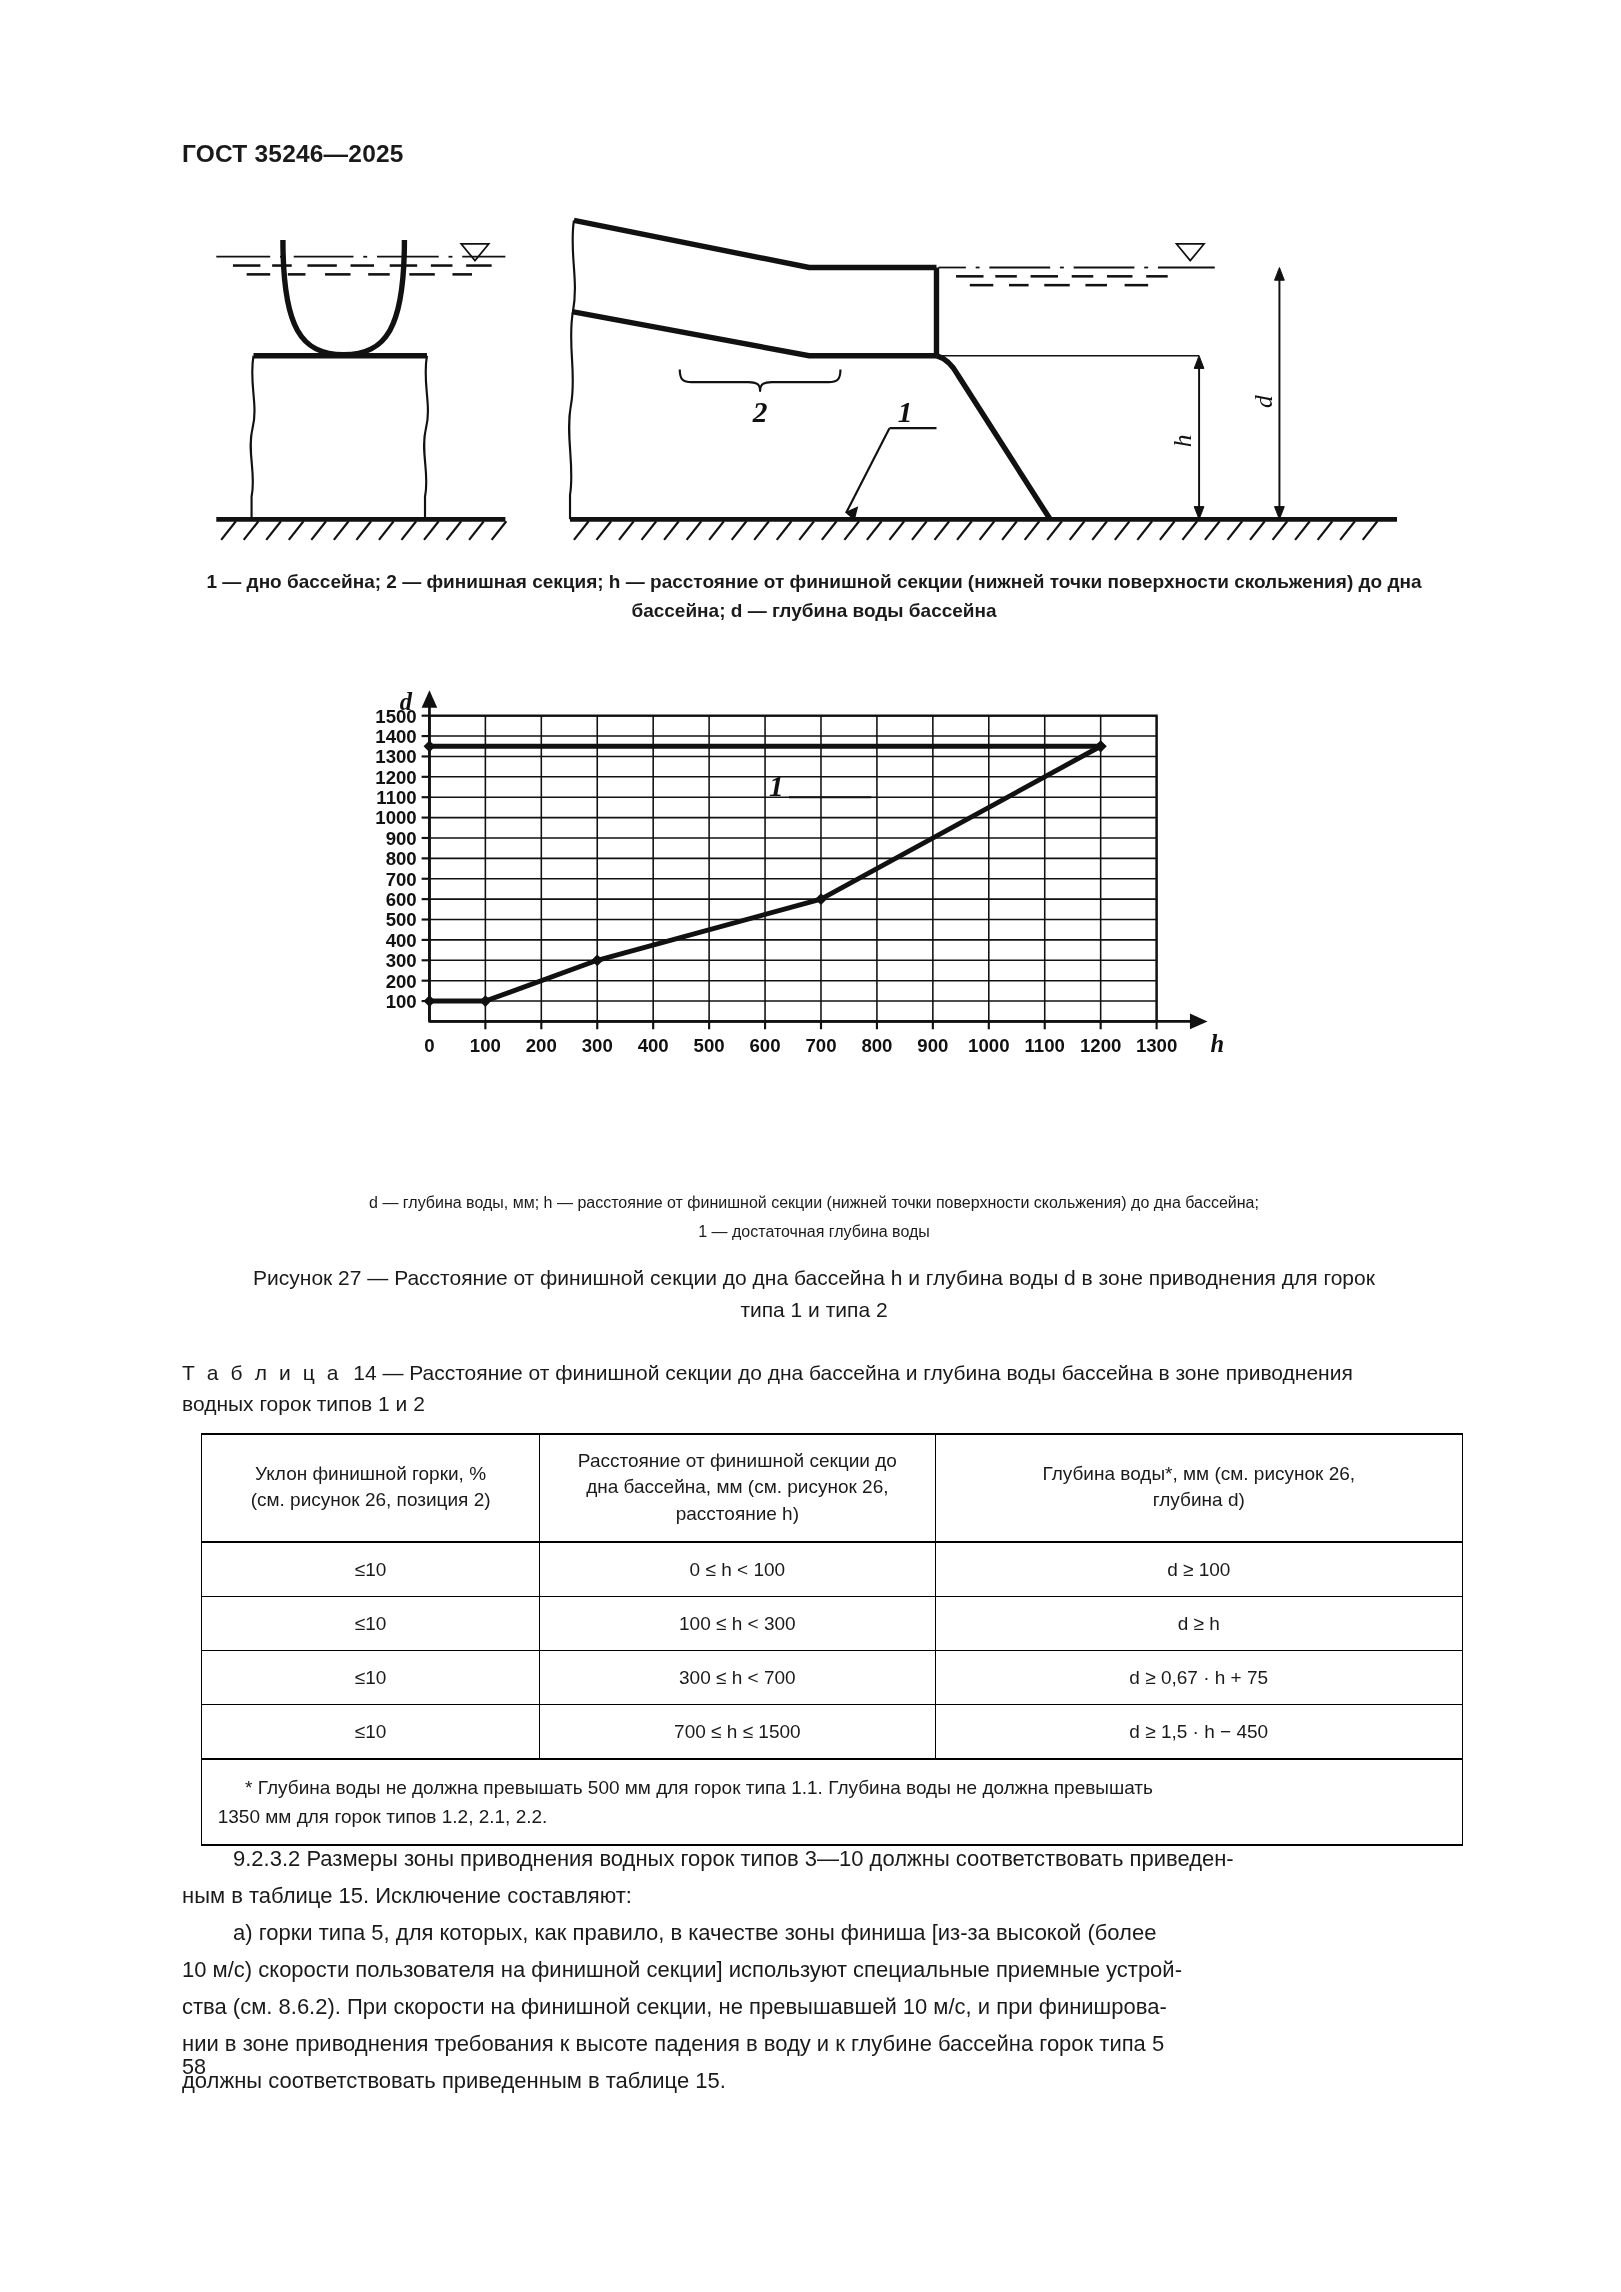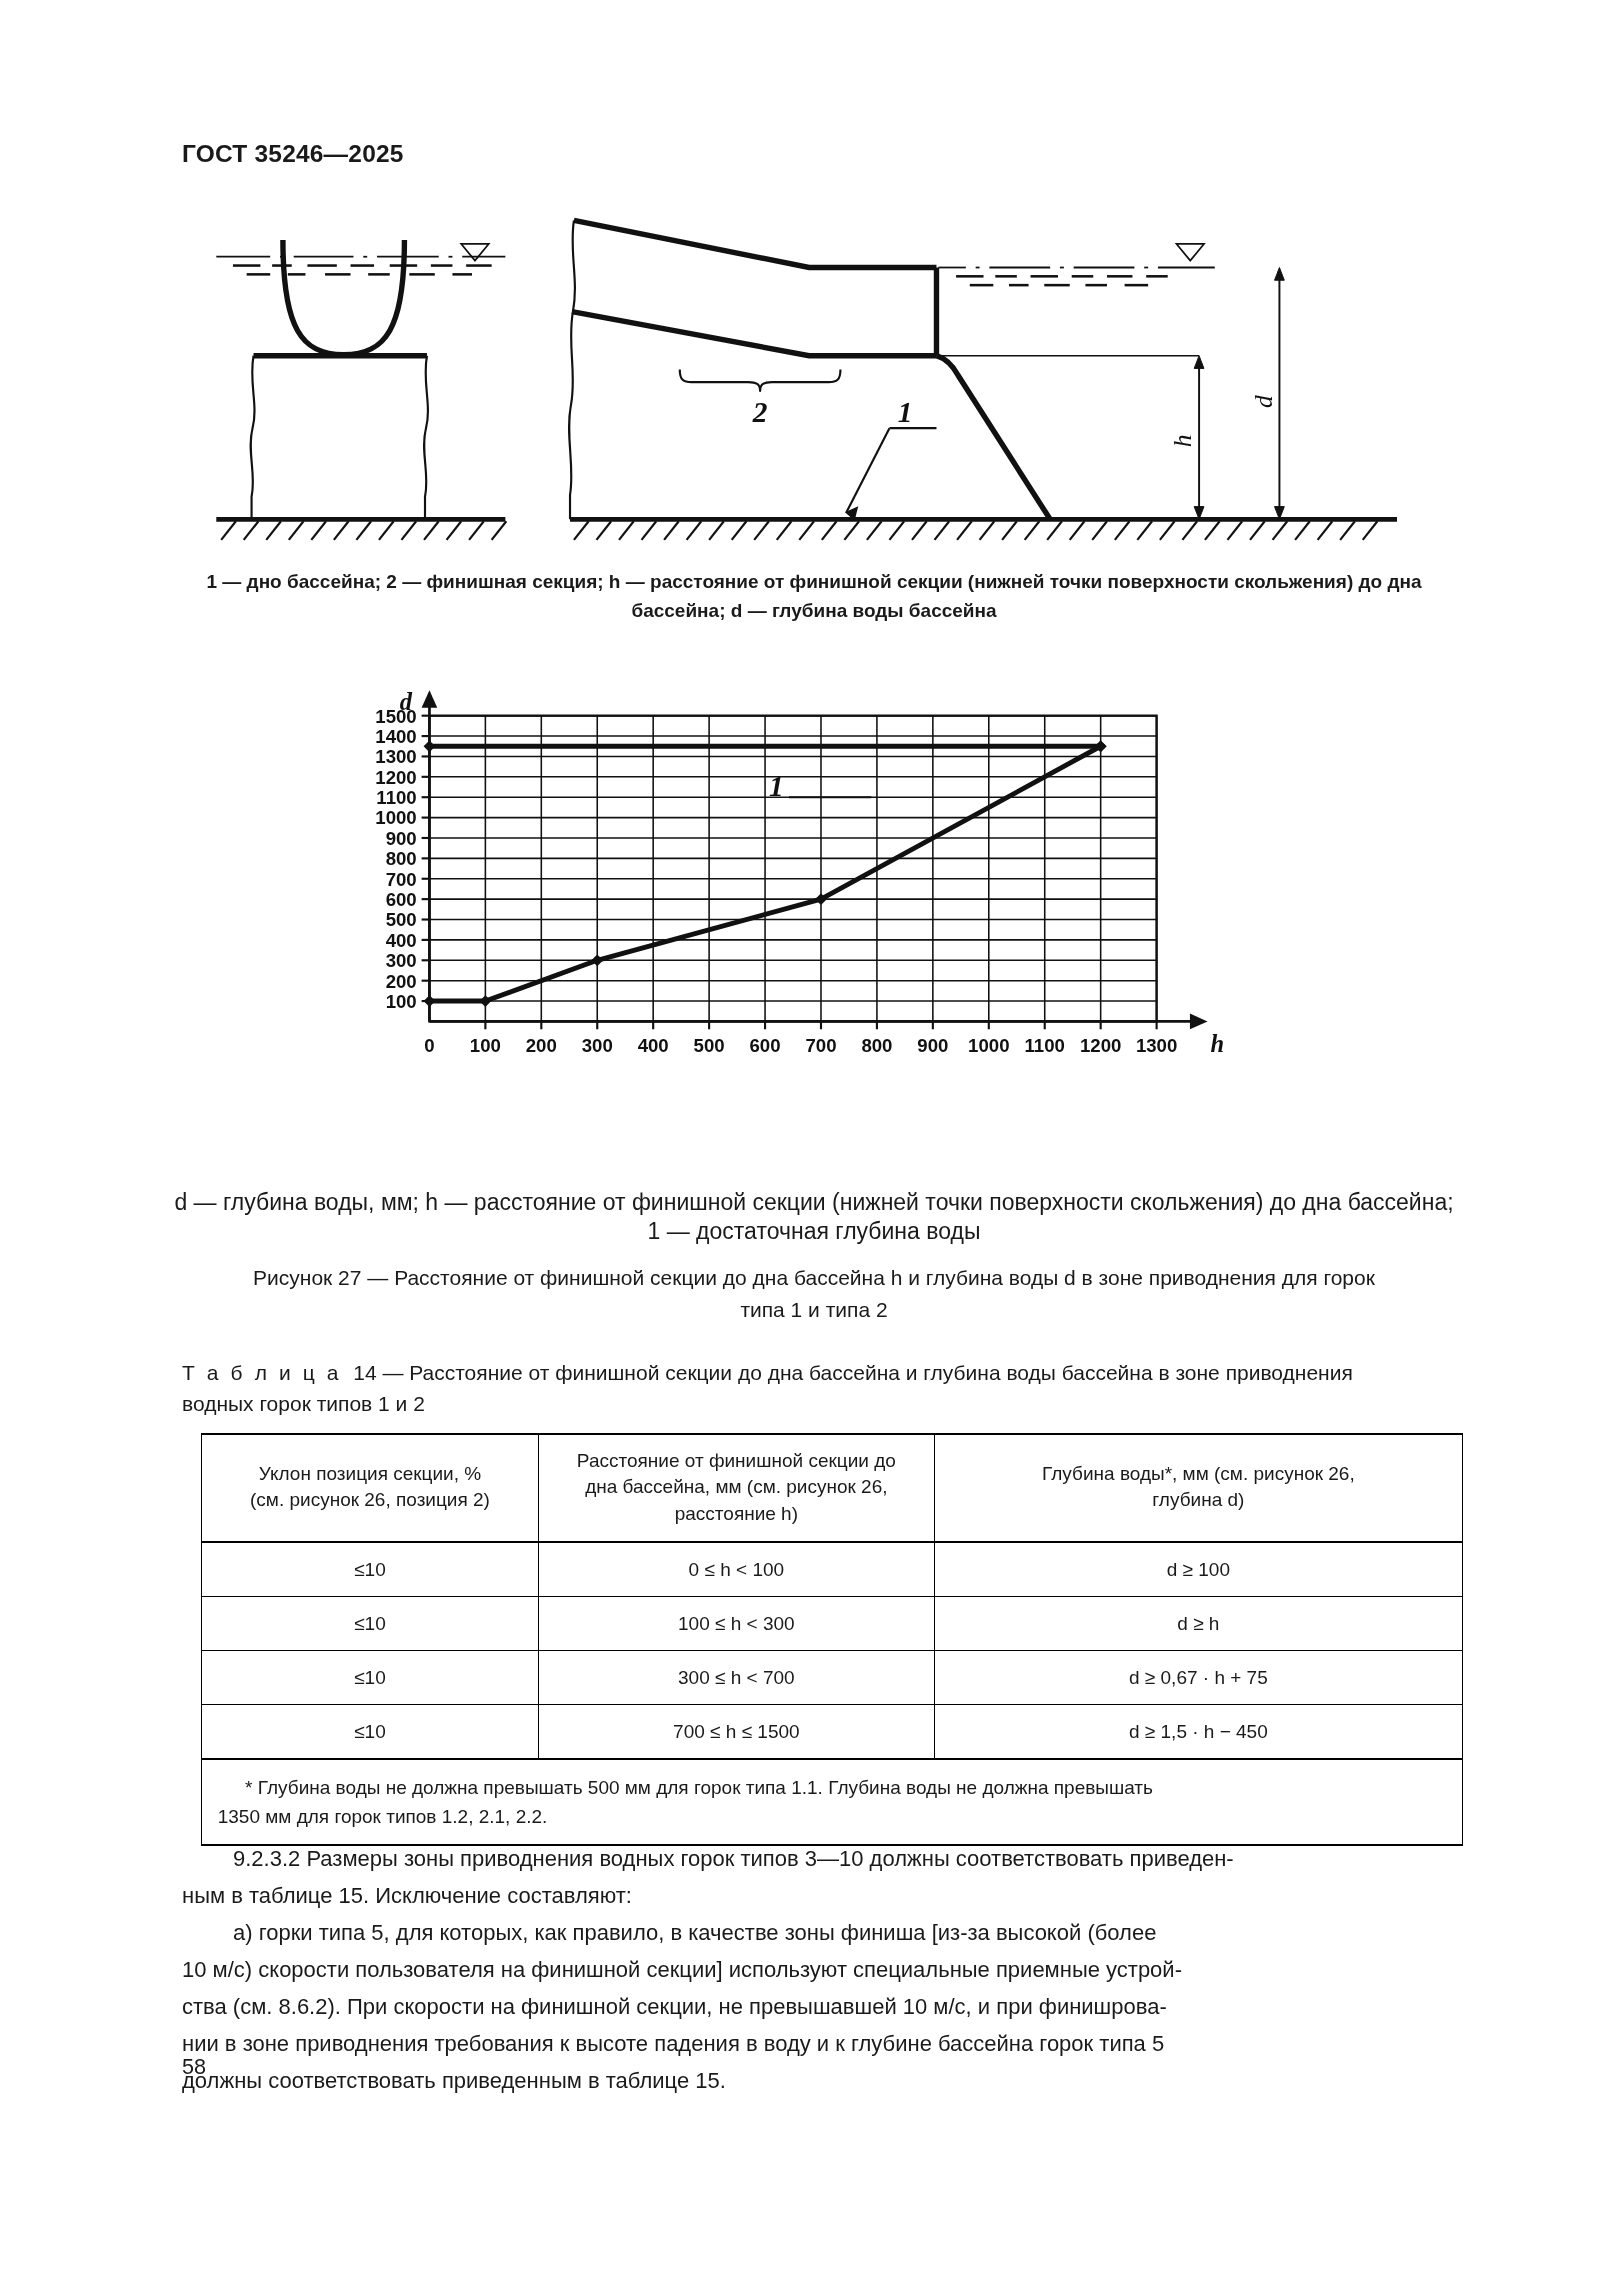--- a/index.html
+++ b/index.html
@@ -72,21 +72,21 @@
     height: 412px;
   }
   .chart-wrap svg { display:block; }
 
   .legend27 {
     position: absolute;
     left: 167px;
     top: 1188px;
     width: 1294px;
     text-align: center;
-    font-size: 23px;
+    font-size: 16px;
     line-height: 29px;
   }
 
   .cap27 {
     position: absolute;
     left: 167px;
     top: 1262px;
     width: 1294px;
     text-align: center;
     font-size: 21px;
@@ -464,21 +464,21 @@
 
   <div class="table-caption">
     <span class="spaced">Т а б л и ц а</span><span>&nbsp; </span><span>14</span><span> — Расстояние от финишной секции до дна бассейна и глубина воды бассейна в зоне приводнения</span><br>
     <span>водных горок типов 1 и 2</span>
   </div>
 
   <table class="tbl">
     <tbody>
       <tr class="head outer-top">
         <td class="c1">
-          <div>Уклон позиция секции, %</div>
+          <div>Уклон финишной горки, %</div>
           <div>(см. рисунок 26, позиция 2)</div>
         </td>
         <td class="c2">
           <div>Расстояние от финишной секции до</div>
           <div>дна бассейна, мм (см. рисунок 26,</div>
           <div>расстояние h)</div>
         </td>
         <td class="c3">
           <div>Глубина воды*, мм (см. рисунок 26,</div>
           <div>глубина d)</div>

